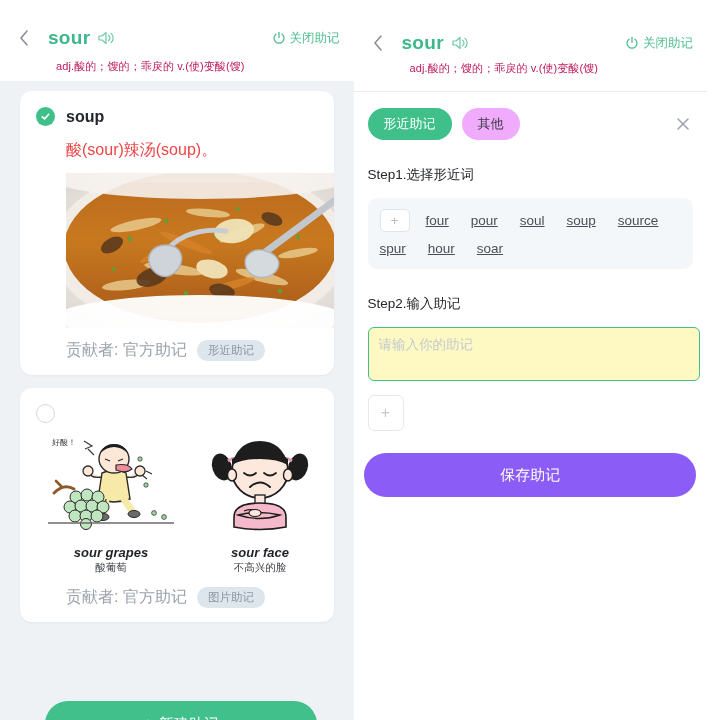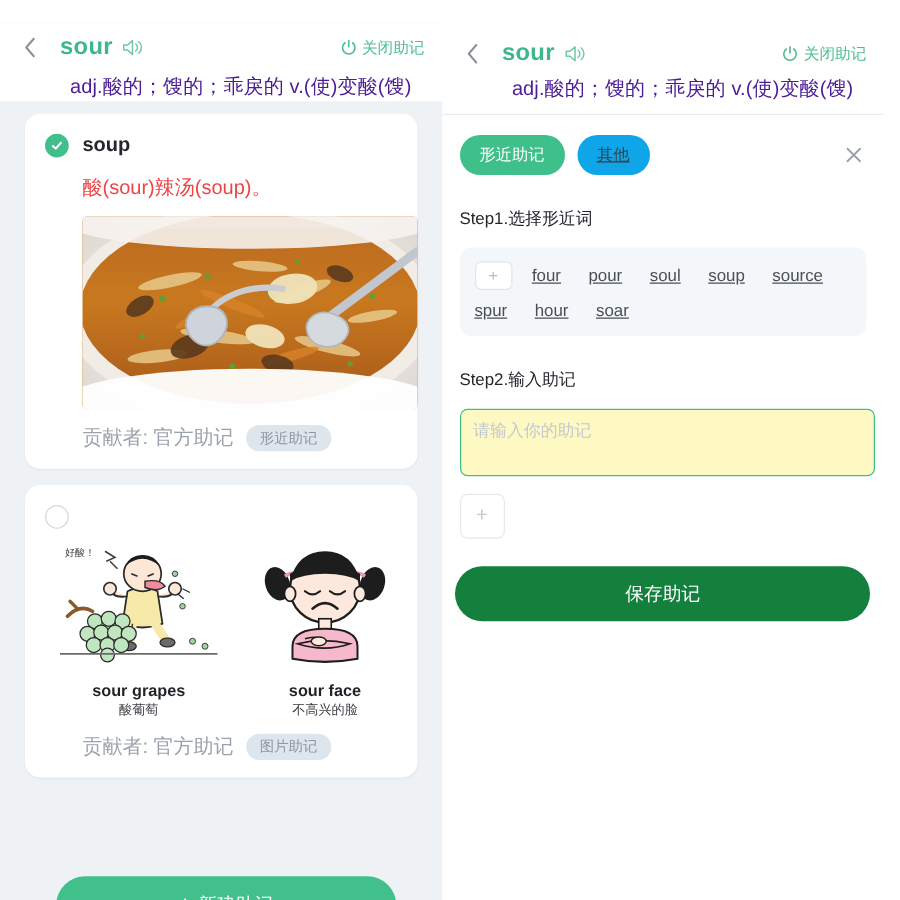--- a/index.html
+++ b/index.html
@@ -55,22 +55,22 @@
     color: #6ec9a3;
   }
   .hdr-right {
     margin-left: auto;
     display: flex; align-items: center; gap: 4px;
     color: #4fbd8f;
     font-size: 12.5px;
   }
   .power-icon { width: 14px; height: 14px; display: block; }
   .hdr-def {
-    font-size: 16px;
-    color: #4c1d95;
+    font-size: 11px;
+    color: #be185d;
     padding: 8px 0 0 42px;
     letter-spacing: .1px;
   }
 
   
   .cards { padding: 10px 20px 0 20px; }
   .card {
     background: #ffffff;
     border-radius: 12px;
     padding: 16px 16px 8px 16px;
@@ -118,21 +118,21 @@
   }
 
   
   .illus-row {
     display: flex; align-items: flex-end; justify-content: space-around;
     padding: 8px 6px 0 6px;
     gap: 20px;
   }
   .illus-item { text-align: center; width: 140px; }
   .illus-item svg { display: block; margin: 0 auto; }
-  .illus-en { font-size: 13px; font-weight: bold; color: #1f2226; margin-top: 2px; }
+  .illus-en { font-size: 13px; font-weight: bold; color: #1f2226; margin-top: 2px; font-style: italic; }
   .illus-cn { font-size: 10.5px; color: #3a3d42; margin-top: 1px; }
 
   
   .create-btn {
     position: absolute;
     left: 45px; bottom: -8px;
     width: 272px; height: 46px;
     border: none;
     background: #42c08c;
     color: #ffffff;
@@ -156,21 +156,21 @@
     gap: 10px;
   }
   .tab {
     font-size: 13px;
     border-radius: 16px;
     padding: 7px 16px;
     cursor: pointer;
     white-space: nowrap;
   }
   .tab.active { background: #3fc08a; color: #ffffff; }
-  .tab.inactive { background: #0ea5e9; color: #3a3d42; text-decoration: underline; }
+  .tab.inactive { background: #f0abfc; color: #3a3d42; }
   .close-x {
     margin-left: auto;
     width: 20px; height: 20px;
     color: #9aa3ad;
     display: flex; align-items: center; justify-content: center;
     cursor: pointer;
   }
 
   .step-label {
     font-size: 13.5px; color: #23262b;
@@ -232,21 +232,21 @@
     display: flex; align-items: center; justify-content: center;
     cursor: pointer;
   }
 
   .save-btn {
     display: block;
     margin: 22px auto 0 auto;
     width: 332px; height: 44px;
     border: none;
     border-radius: 24px;
-    background: #15803d;
+    background: #8b5cf6;
     color: #ffffff;
     font-size: 15px;
     font-family: inherit;
     cursor: pointer;
   }
 </style>
 </head>
 <body>
 
 <div class="screen">

